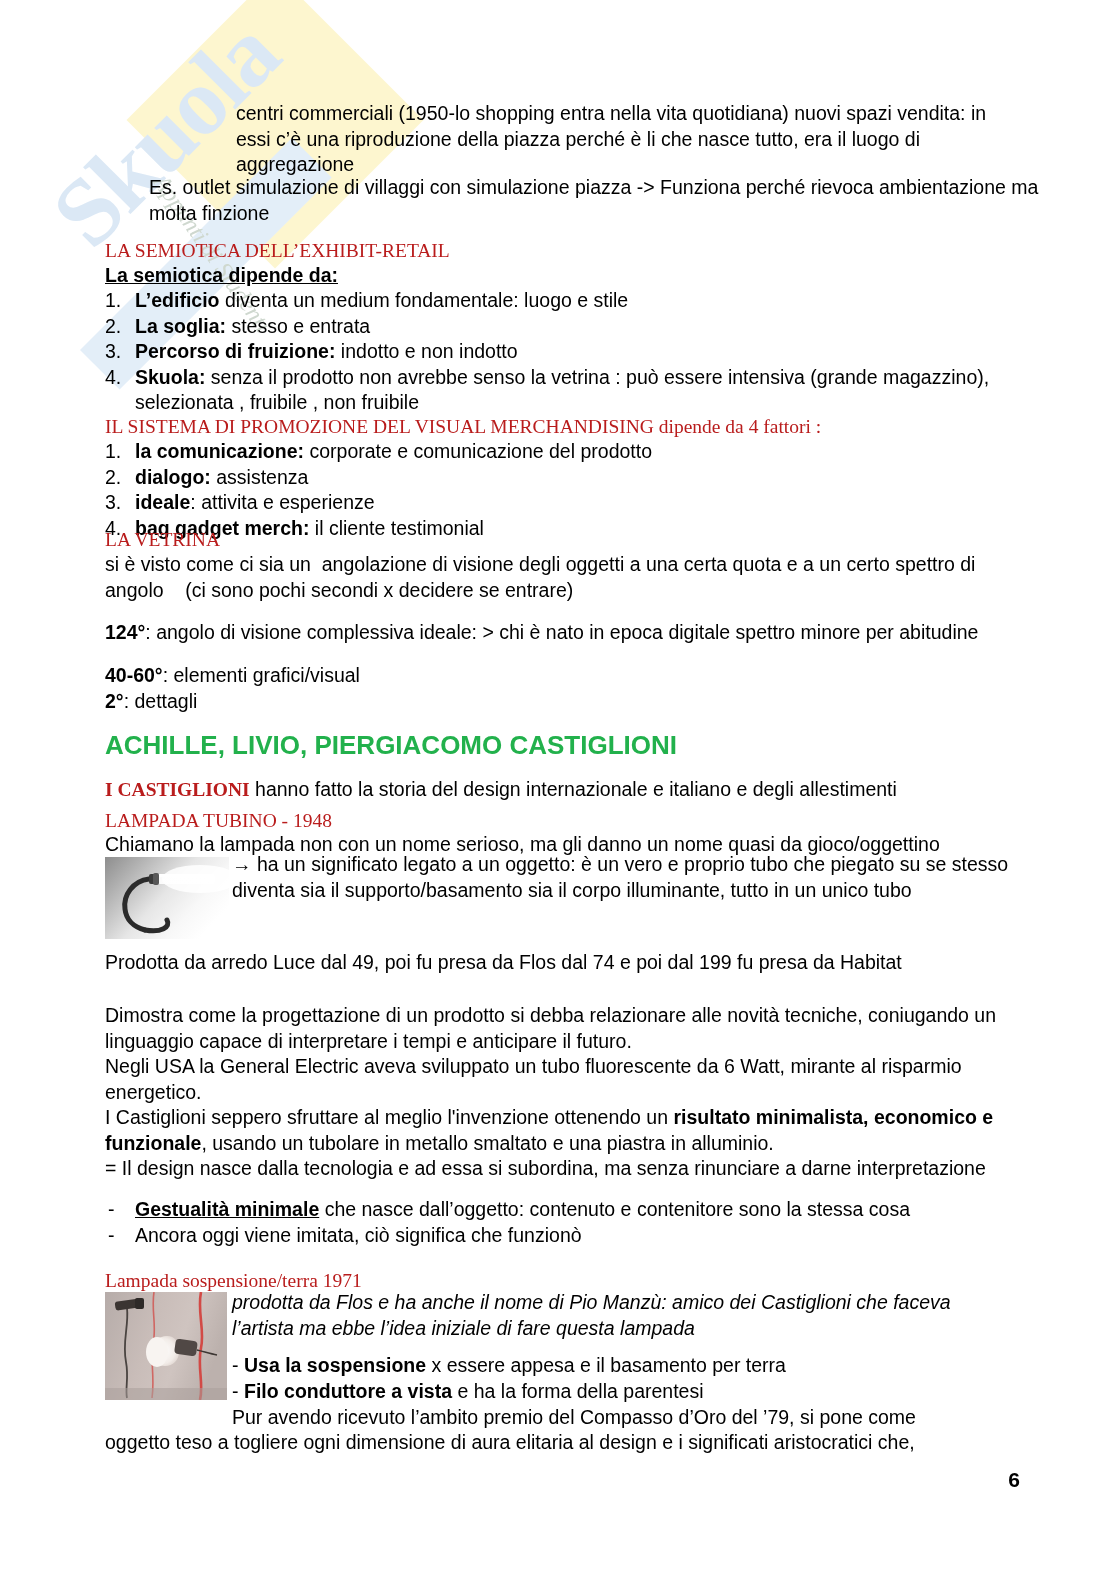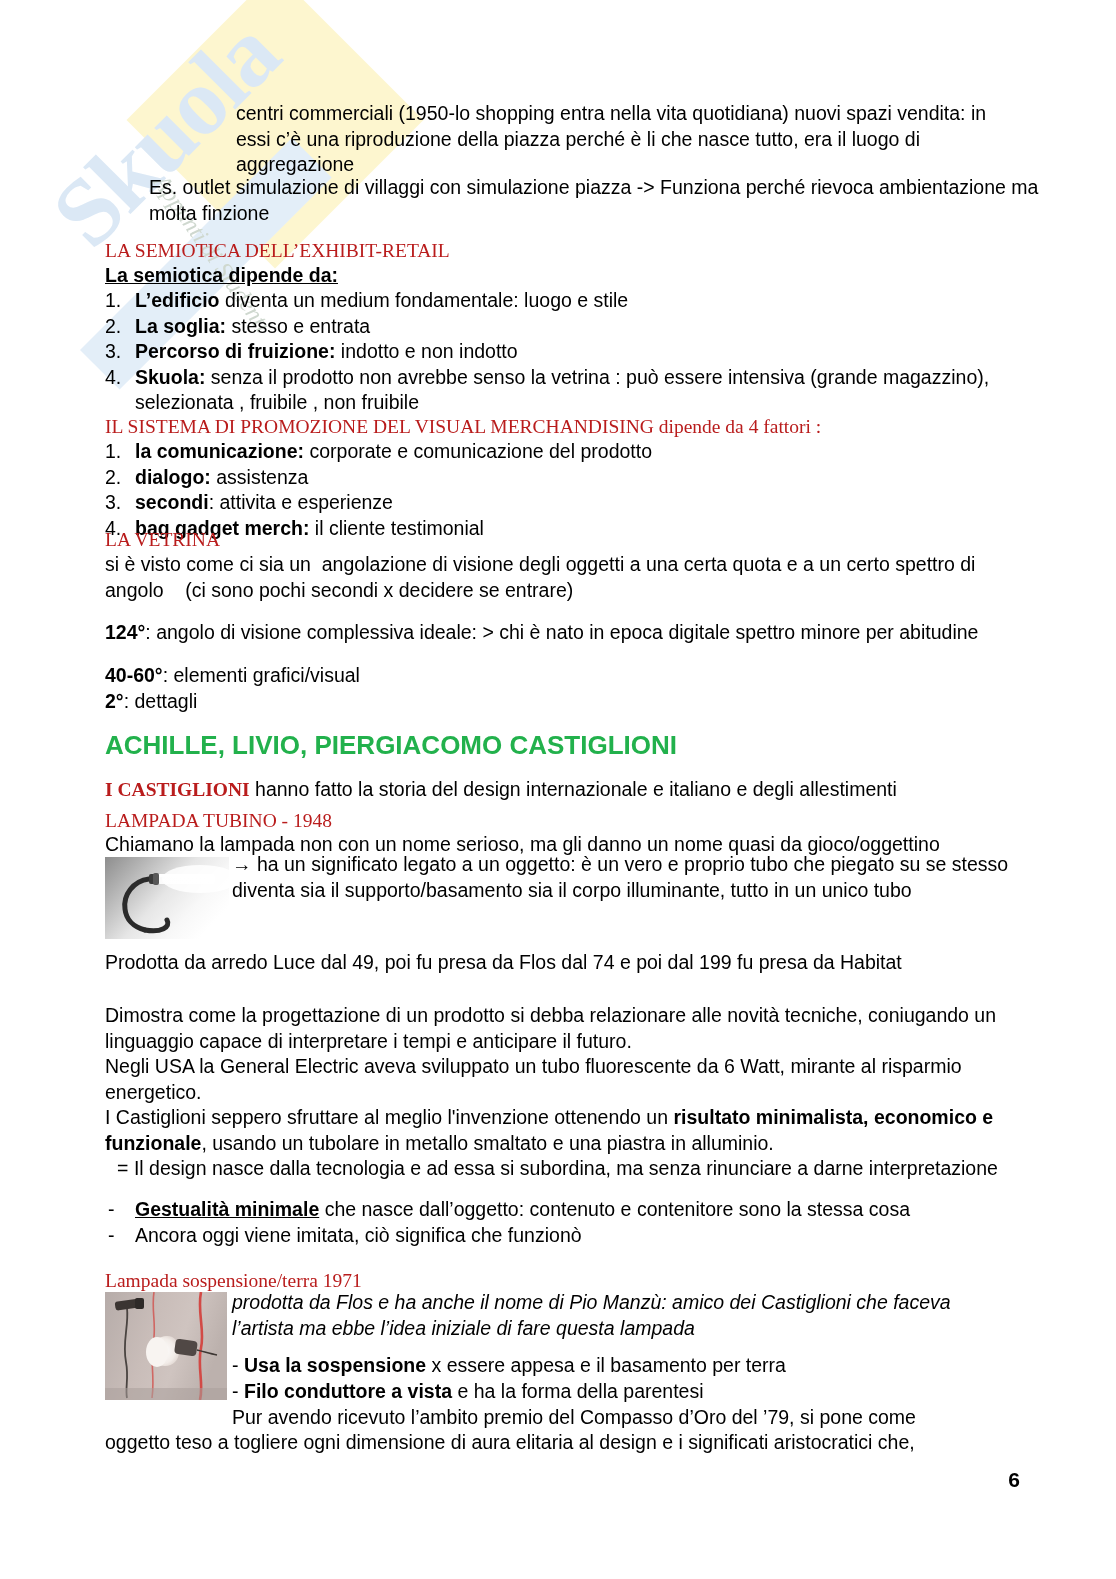--- a/index.html
+++ b/index.html
@@ -185,21 +185,21 @@
     <div class="block full red" style="top:414px;">IL SISTEMA DI PROMOZIONE DEL VISUAL MERCHANDISING dipende da 4 fattori :</div>
 
     <div class="list" style="top:439px;">
       <div class="li">
         <span class="marker">1.</span><b>la comunicazione:</b><span> corporate e comunicazione del prodotto</span>
       </div>
       <div class="li">
         <span class="marker">2.</span><b>dialogo:</b><span> assistenza</span>
       </div>
       <div class="li">
-        <span class="marker">3.</span><b>secondi</b><span>: attivita e esperienze</span>
+        <span class="marker">3.</span><b>ideale</b><span>: attivita e esperienze</span>
       </div>
       <div class="li">
         <span class="marker">4.</span><b>bag gadget merch:</b><span> il cliente testimonial</span>
       </div>
     </div>
 
     <div class="block full red" style="top:527px;">LA VETRINA</div>
 
     <div class="block full" style="top:552px; white-space:pre-wrap;">si è visto come ci sia un  angolazione di visione degli oggetti a una certa quota e a un certo spettro di angolo    (ci sono pochi secondi x decidere se entrare)</div>
 
@@ -254,21 +254,21 @@
     <div class="block full" style="top:950px;">Prodotta da arredo Luce dal 49, poi fu presa da Flos dal 74 e poi dal 199 fu presa da Habitat</div>
 
     <div class="block full" style="top:1003px;">Dimostra come la progettazione di un prodotto si debba relazionare alle novità tecniche, coniugando un linguaggio capace di interpretare i tempi e anticipare il futuro.</div>
 
     <div class="block full" style="top:1054px;">Negli USA la General Electric aveva sviluppato un tubo fluorescente da 6 Watt, mirante al risparmio energetico.</div>
 
     <div class="block full" style="top:1105px;">
       <span>I Castiglioni seppero sfruttare al meglio l'invenzione ottenendo un </span><b>risultato minimalista, economico e funzionale</b><span>, usando un tubolare in metallo smaltato e una piastra in alluminio.</span>
     </div>
 
-    <div class="block full" style="top:1156px;text-align:center;">= Il design nasce dalla tecnologia e ad essa si subordina, ma senza rinunciare a darne interpretazione</div>
+    <div class="block full" style="top:1156px;">= Il design nasce dalla tecnologia e ad essa si subordina, ma senza rinunciare a darne interpretazione</div>
 
     <div class="list" style="top:1197px;">
       <div class="li dash">
         <span class="marker">-</span><b class="u">Gestualità minimale</b><span> che nasce dall’oggetto: contenuto e contenitore sono la stessa cosa</span>
       </div>
       <div class="li dash">
         <span class="marker">-</span><span>Ancora oggi viene imitata, ciò significa che funzionò</span>
       </div>
     </div>
 

